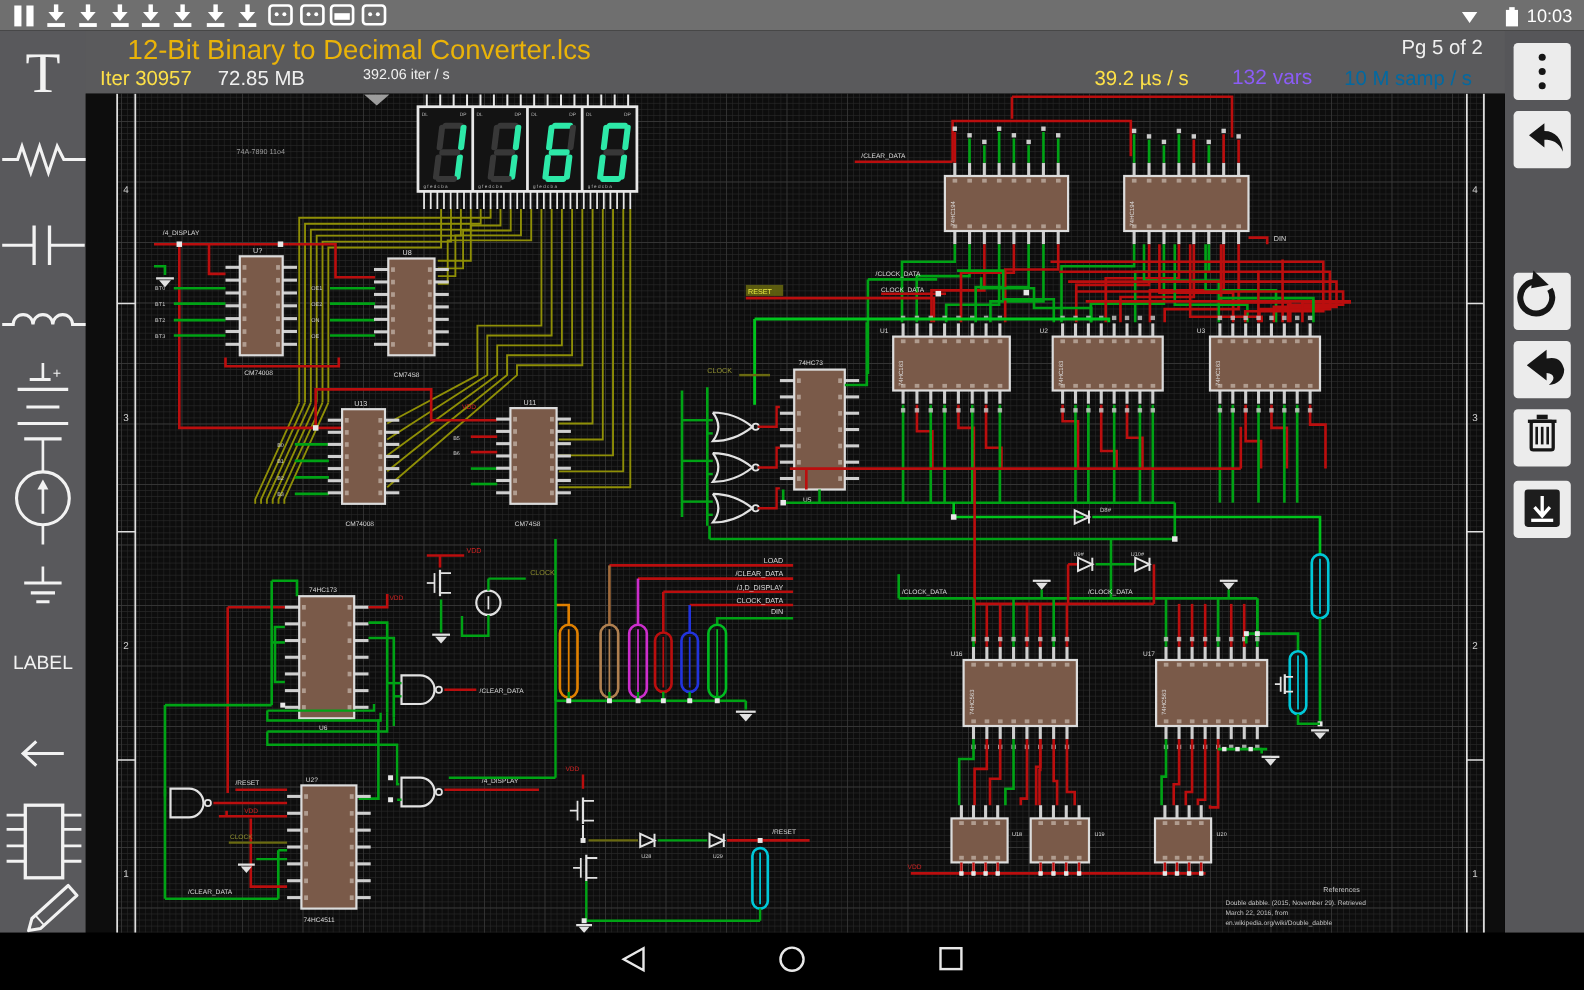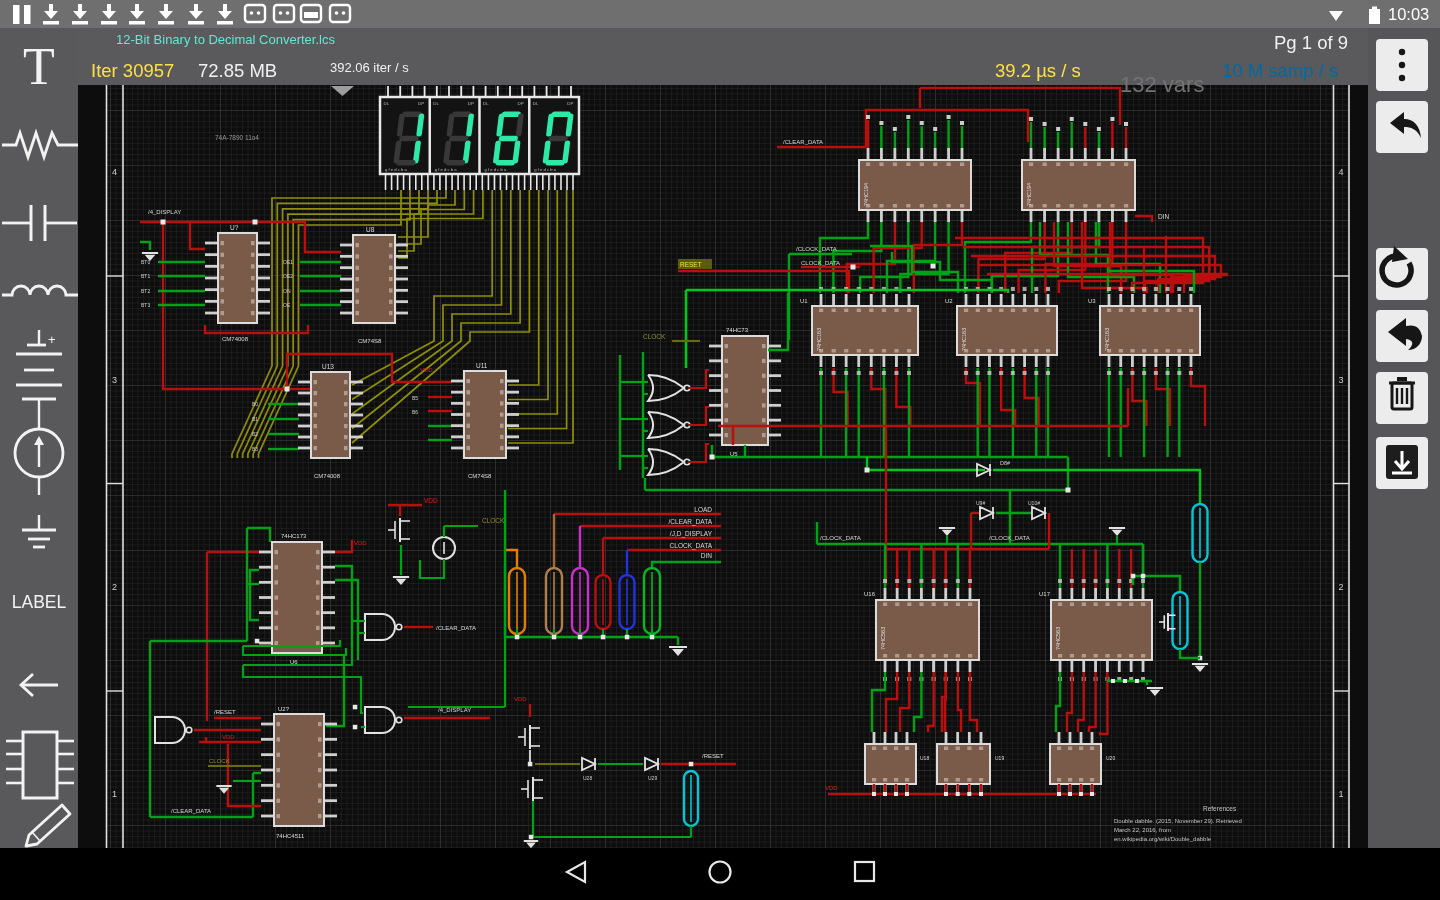--- a/index.html
+++ b/index.html
@@ -1240,27 +1240,27 @@
       <rect x="304" y="12" width="14" height="6" fill="#fff"></rect>
       <rect x="330" y="5" width="20" height="17" rx="3" fill="none" stroke="#fff" stroke-width="2.4"></rect>
       <circle cx="336.5" cy="13" r="1.8" fill="#fff"></circle>
       <circle cx="343.5" cy="13" r="1.8" fill="#fff"></circle>
       <path d="M 1329 11 L 1343 11 L 1336 21 Z" fill="#fff"></path>
       <rect x="1369" y="9" width="11" height="15" fill="#fff"></rect>
       <rect x="1372" y="6.5" width="5" height="3" fill="#fff"></rect>
       <text x="1388" y="20" font-size="16.5" fill="#fff" font-family="Liberation Sans, sans-serif">10:03</text>
     </svg>
 <div class="abs" style="left:0;top:28px;width:1440px;height:57px;background:#5a5a5c"></div>
-    <div class="abs" style="left:116px;top:32px;font-size:13px;color:#5eead4">12-Bit Binary to Decimal Converter.lcs</div>
-    <div class="abs" style="left:1274px;top:32px;font-size:18.5px;color:#f0f0f0">Pg 1 of 9</div>
+    <div class="abs" style="left:116px;top:32px;font-size:25px;color:#eab308">12-Bit Binary to Decimal Converter.lcs</div>
+    <div class="abs" style="left:1274px;top:32px;font-size:18.5px;color:#f0f0f0">Pg 5 of 2</div>
     <div class="abs" style="left:91px;top:60px;font-size:18.5px;color:#fde047">Iter 30957</div>
     <div class="abs" style="left:198px;top:60px;font-size:18.5px;color:#f0f0f0">72.85 MB</div>
     <div class="abs" style="left:330px;top:60px;font-size:13px;color:#f0f0f0">392.06 iter / s</div>
     <div class="abs" style="left:995px;top:60px;font-size:18.5px;color:#fde047">39.2 µs / s</div>
-    <div class="abs" style="left:1120px;top:72px;font-size:22px;color:#737373">132 vars</div>
+    <div class="abs" style="left:1120px;top:60px;font-size:19px;color:#8b5cf6">132 vars</div>
     <div class="abs" style="left:1222px;top:60px;font-size:18.5px;color:#0369a1">10 M samp / s</div>
 <svg class="abs" style="left:0;top:28px" width="78" height="820" viewBox="0 0 78 820">
       <rect width="78" height="820" fill="#59595c"></rect>
       <text x="39" y="56" font-size="52" fill="#f2f2f2" text-anchor="middle" font-family="Liberation Serif, serif">T</text>
       <polyline points="2,117 16,117 20,105 28,129 36,105 44,129 52,105 58,117 78,117" fill="none" stroke="#f2f2f2" stroke-width="2.8"></polyline>
       <line x1="2" y1="195" x2="30" y2="195" stroke="#f2f2f2" stroke-width="2.8"></line>
       <line x1="46" y1="195" x2="77" y2="195" stroke="#f2f2f2" stroke-width="2.8"></line>
       <line x1="31" y1="177" x2="31" y2="213" stroke="#f2f2f2" stroke-width="3"></line>
       <line x1="45" y1="177" x2="45" y2="213" stroke="#f2f2f2" stroke-width="3"></line>
       <path d="M 2 267 h 10 a 9 9 0 0 1 18 0 a 9 9 0 0 1 18 0 a 9 9 0 0 1 18 0 h 12" fill="none" stroke="#f2f2f2" stroke-width="2.8"></path>

